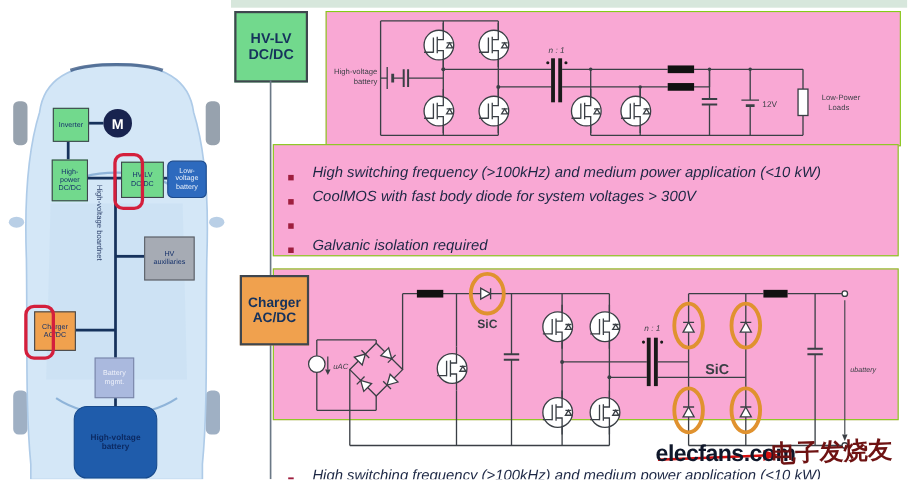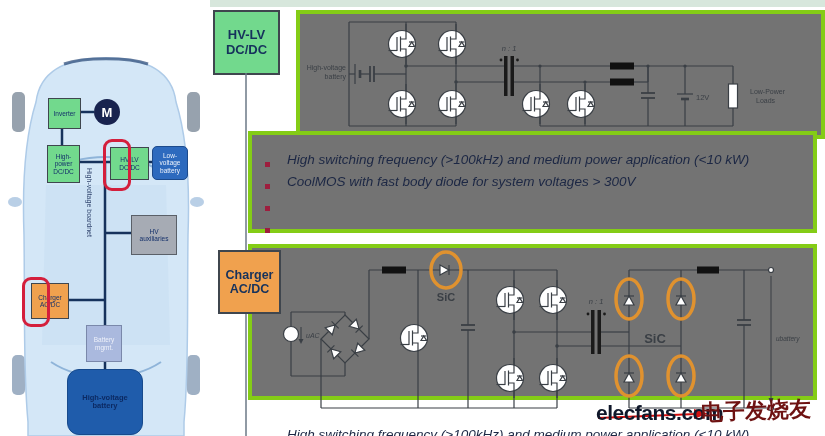--- a/index.html
+++ b/index.html
@@ -7,24 +7,24 @@
          font-family:"Liberation Sans",sans-serif;}
   .abs{position:absolute;}
   
   #top-strip{left:210px;top:0;width:615px;height:7px;background:#d7e7dc;}
   
   .tagbox{display:flex;flex-direction:column;align-items:center;justify-content:center;
           border:2px solid #3f464e;font-weight:bold;color:#16325c;text-align:center;line-height:1.15;}
   #hvlv-tag{left:213px;top:10px;width:63px;height:61px;background:#72d98d;font-size:13px;}
   #charger-tag{left:218px;top:250px;width:59px;height:60px;background:#f0a14e;font-size:12.5px;z-index:6;}
   
-  .panel{background:#737373;border:4px solid #84cc16;}
+  .panel{background:#f9a8d4;border:1px solid #84cc16;}
   #top-circuit-panel{left:296px;top:10px;width:521px;height:121px;}
   #hvlv-bullets-panel{left:248px;top:131px;width:569px;height:102px;box-sizing:border-box;padding:10px 0 0 13px;}
-  #charger-panel{left:248px;top:244px;width:569px;height:156px;box-sizing:border-box;}
+  #charger-panel{left:248px;top:244px;width:569px;height:138px;box-sizing:border-box;}
   
   .bullet-row{display:flex;align-items:flex-end;height:22px;font-style:italic;}
   .bullet-sq{width:5px;height:5px;background:#9e1e3e;margin-right:17px;flex:0 0 auto;}
   .bullet-text{font-size:13.5px;color:#1c2744;white-space:nowrap;}
   
   .nbox{display:flex;flex-direction:column;align-items:center;justify-content:center;
         text-align:center;font-size:6.5px;line-height:1.12;color:#14306a;border:1px solid #3f464e;z-index:3;}
   .green{background:#72d98d;}
   #inverter-box{left:48px;top:98px;width:31px;height:29px;}
   #motor-circle{left:94px;top:99px;width:26px;height:26px;border-radius:50%;background:#18234f;
@@ -243,20 +243,21 @@
     </div>
     <div class="bullet-row">
       <span class="bullet-sq"></span>
       <span class="bullet-text">CoolMOS with fast body diode for system voltages &gt; 300V</span>
     </div>
     <div class="bullet-row">
       <span class="bullet-sq"></span>
     </div>
     <div class="bullet-row">
       <span class="bullet-sq"></span>
+      <span class="bullet-text">Galvanic isolation required</span>
     </div>
   </div>
 
   <div class="abs tagbox" id="charger-tag">
     <div>Charger</div>
     <div>AC/DC</div>
   </div>
 
   <div class="abs panel" id="charger-panel">
     <svg width="567" height="170" viewBox="0 0 567 170" style="position:absolute;left:0;top:0;">

